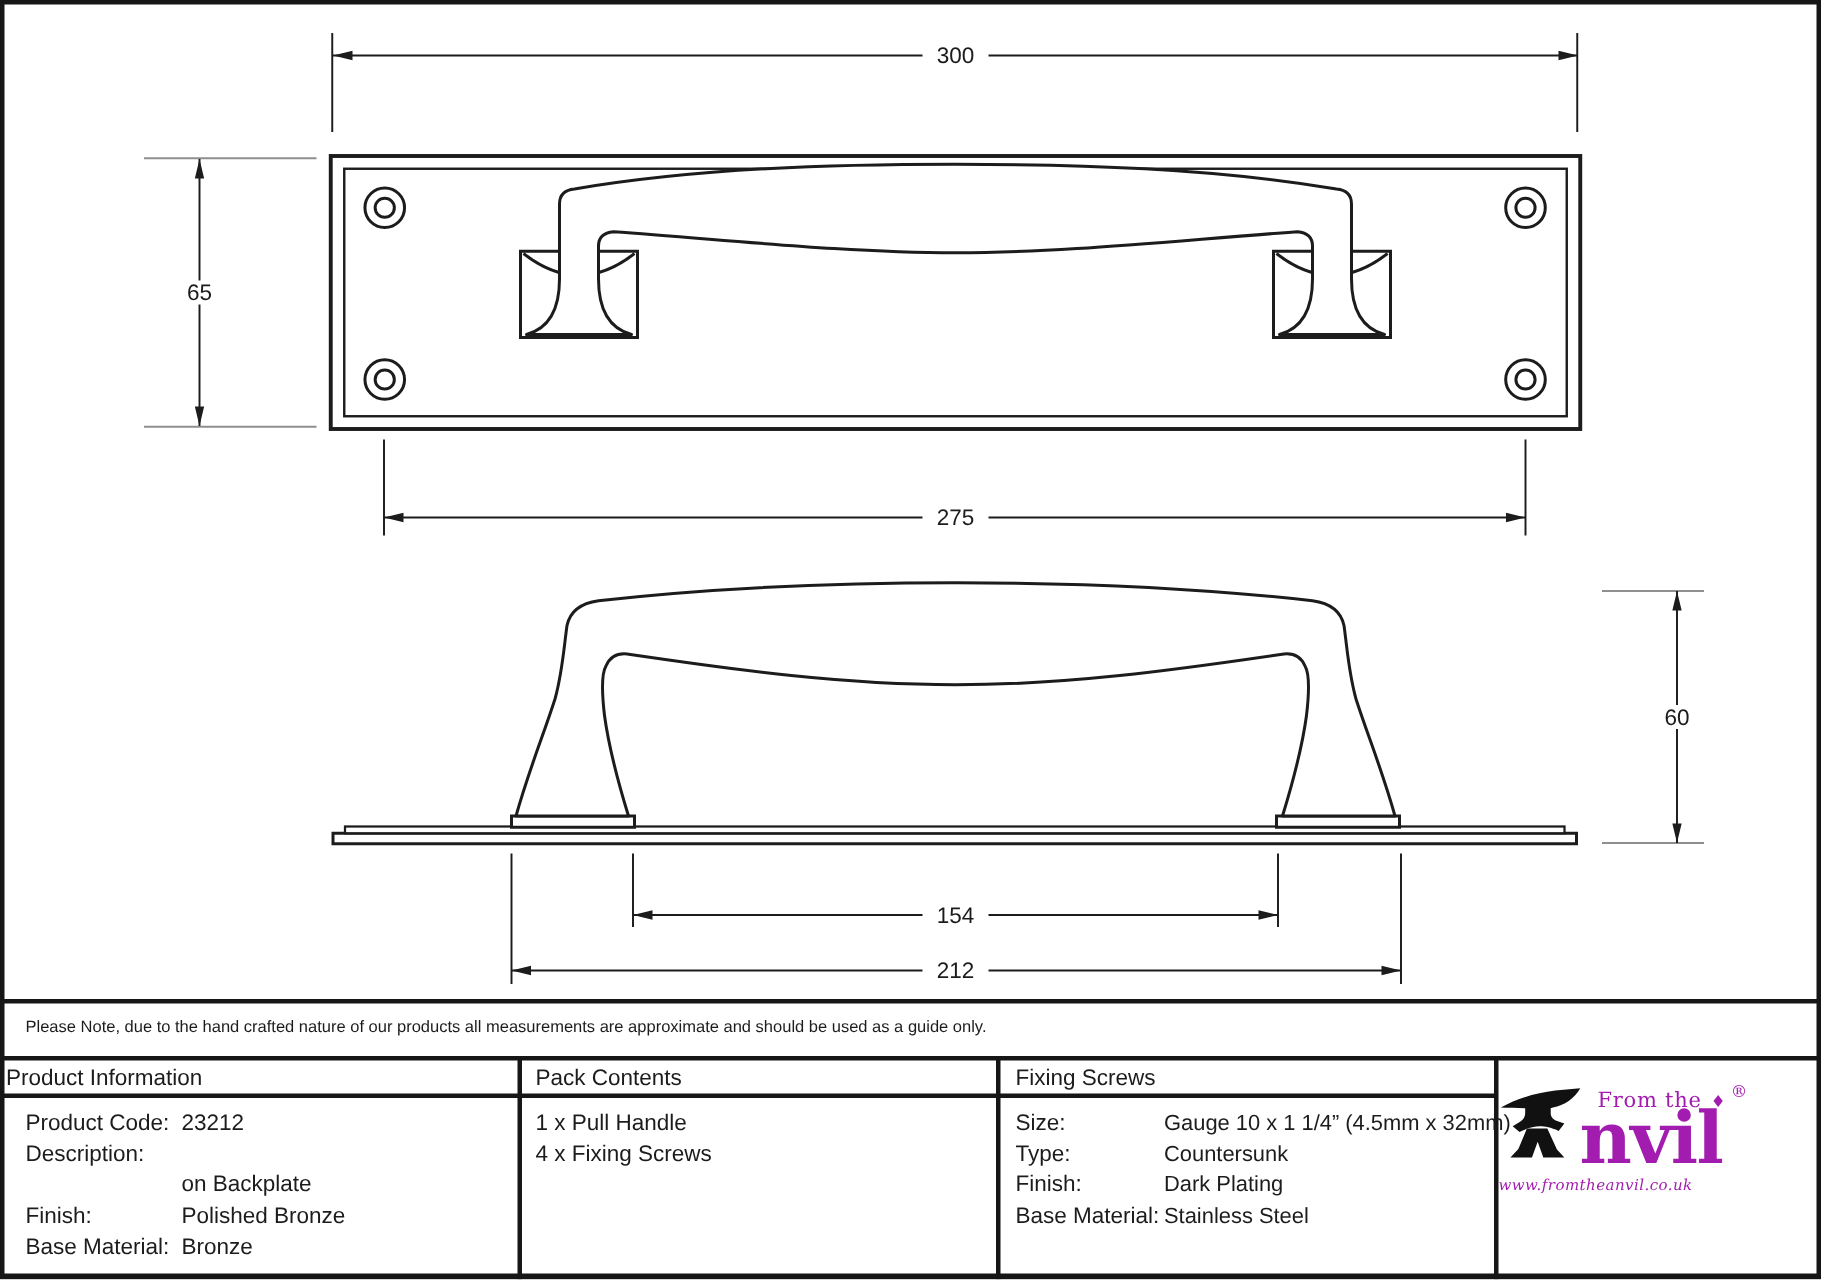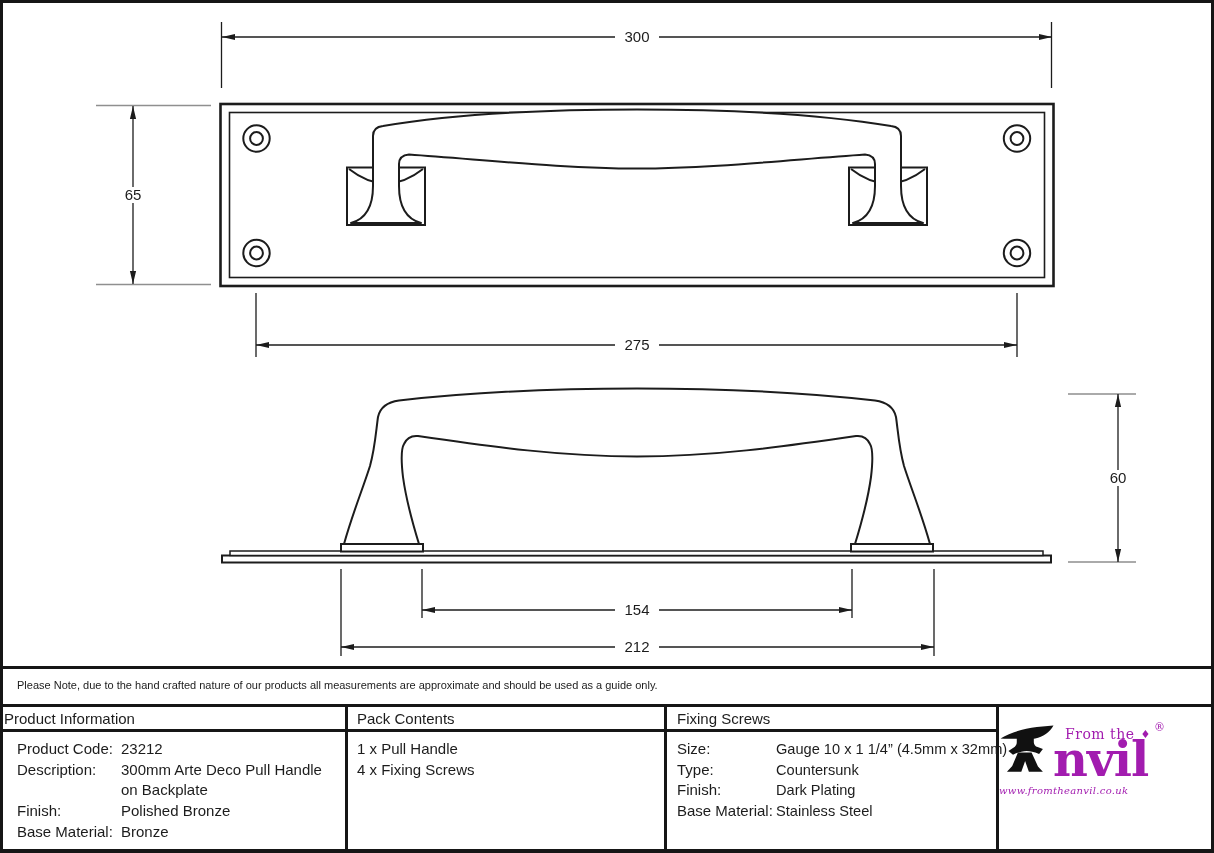--- a/index.html
+++ b/index.html
@@ -170,21 +170,20 @@
   <div class="cell-header" style="left:357px;">Pack Contents</div>
   <div class="cell-header" style="left:677px;">Fixing Screws</div>
 
   <div class="cell-body pi" style="left:17px;">
     <div class="trow">
       <span class="tlabel">Product Code:</span>
       <span class="tvalue">23212</span>
     </div>
     <div class="trow">
       <span class="tlabel">Description:</span>
-      <span class="tvalue">300mm Arte Deco Pull Handle</span>
     </div>
     <div class="trow">
       <span class="tlabel"></span>
       <span class="tvalue">on Backplate</span>
     </div>
     <div class="trow">
       <span class="tlabel">Finish:</span>
       <span class="tvalue">Polished Bronze</span>
     </div>
     <div class="trow">

